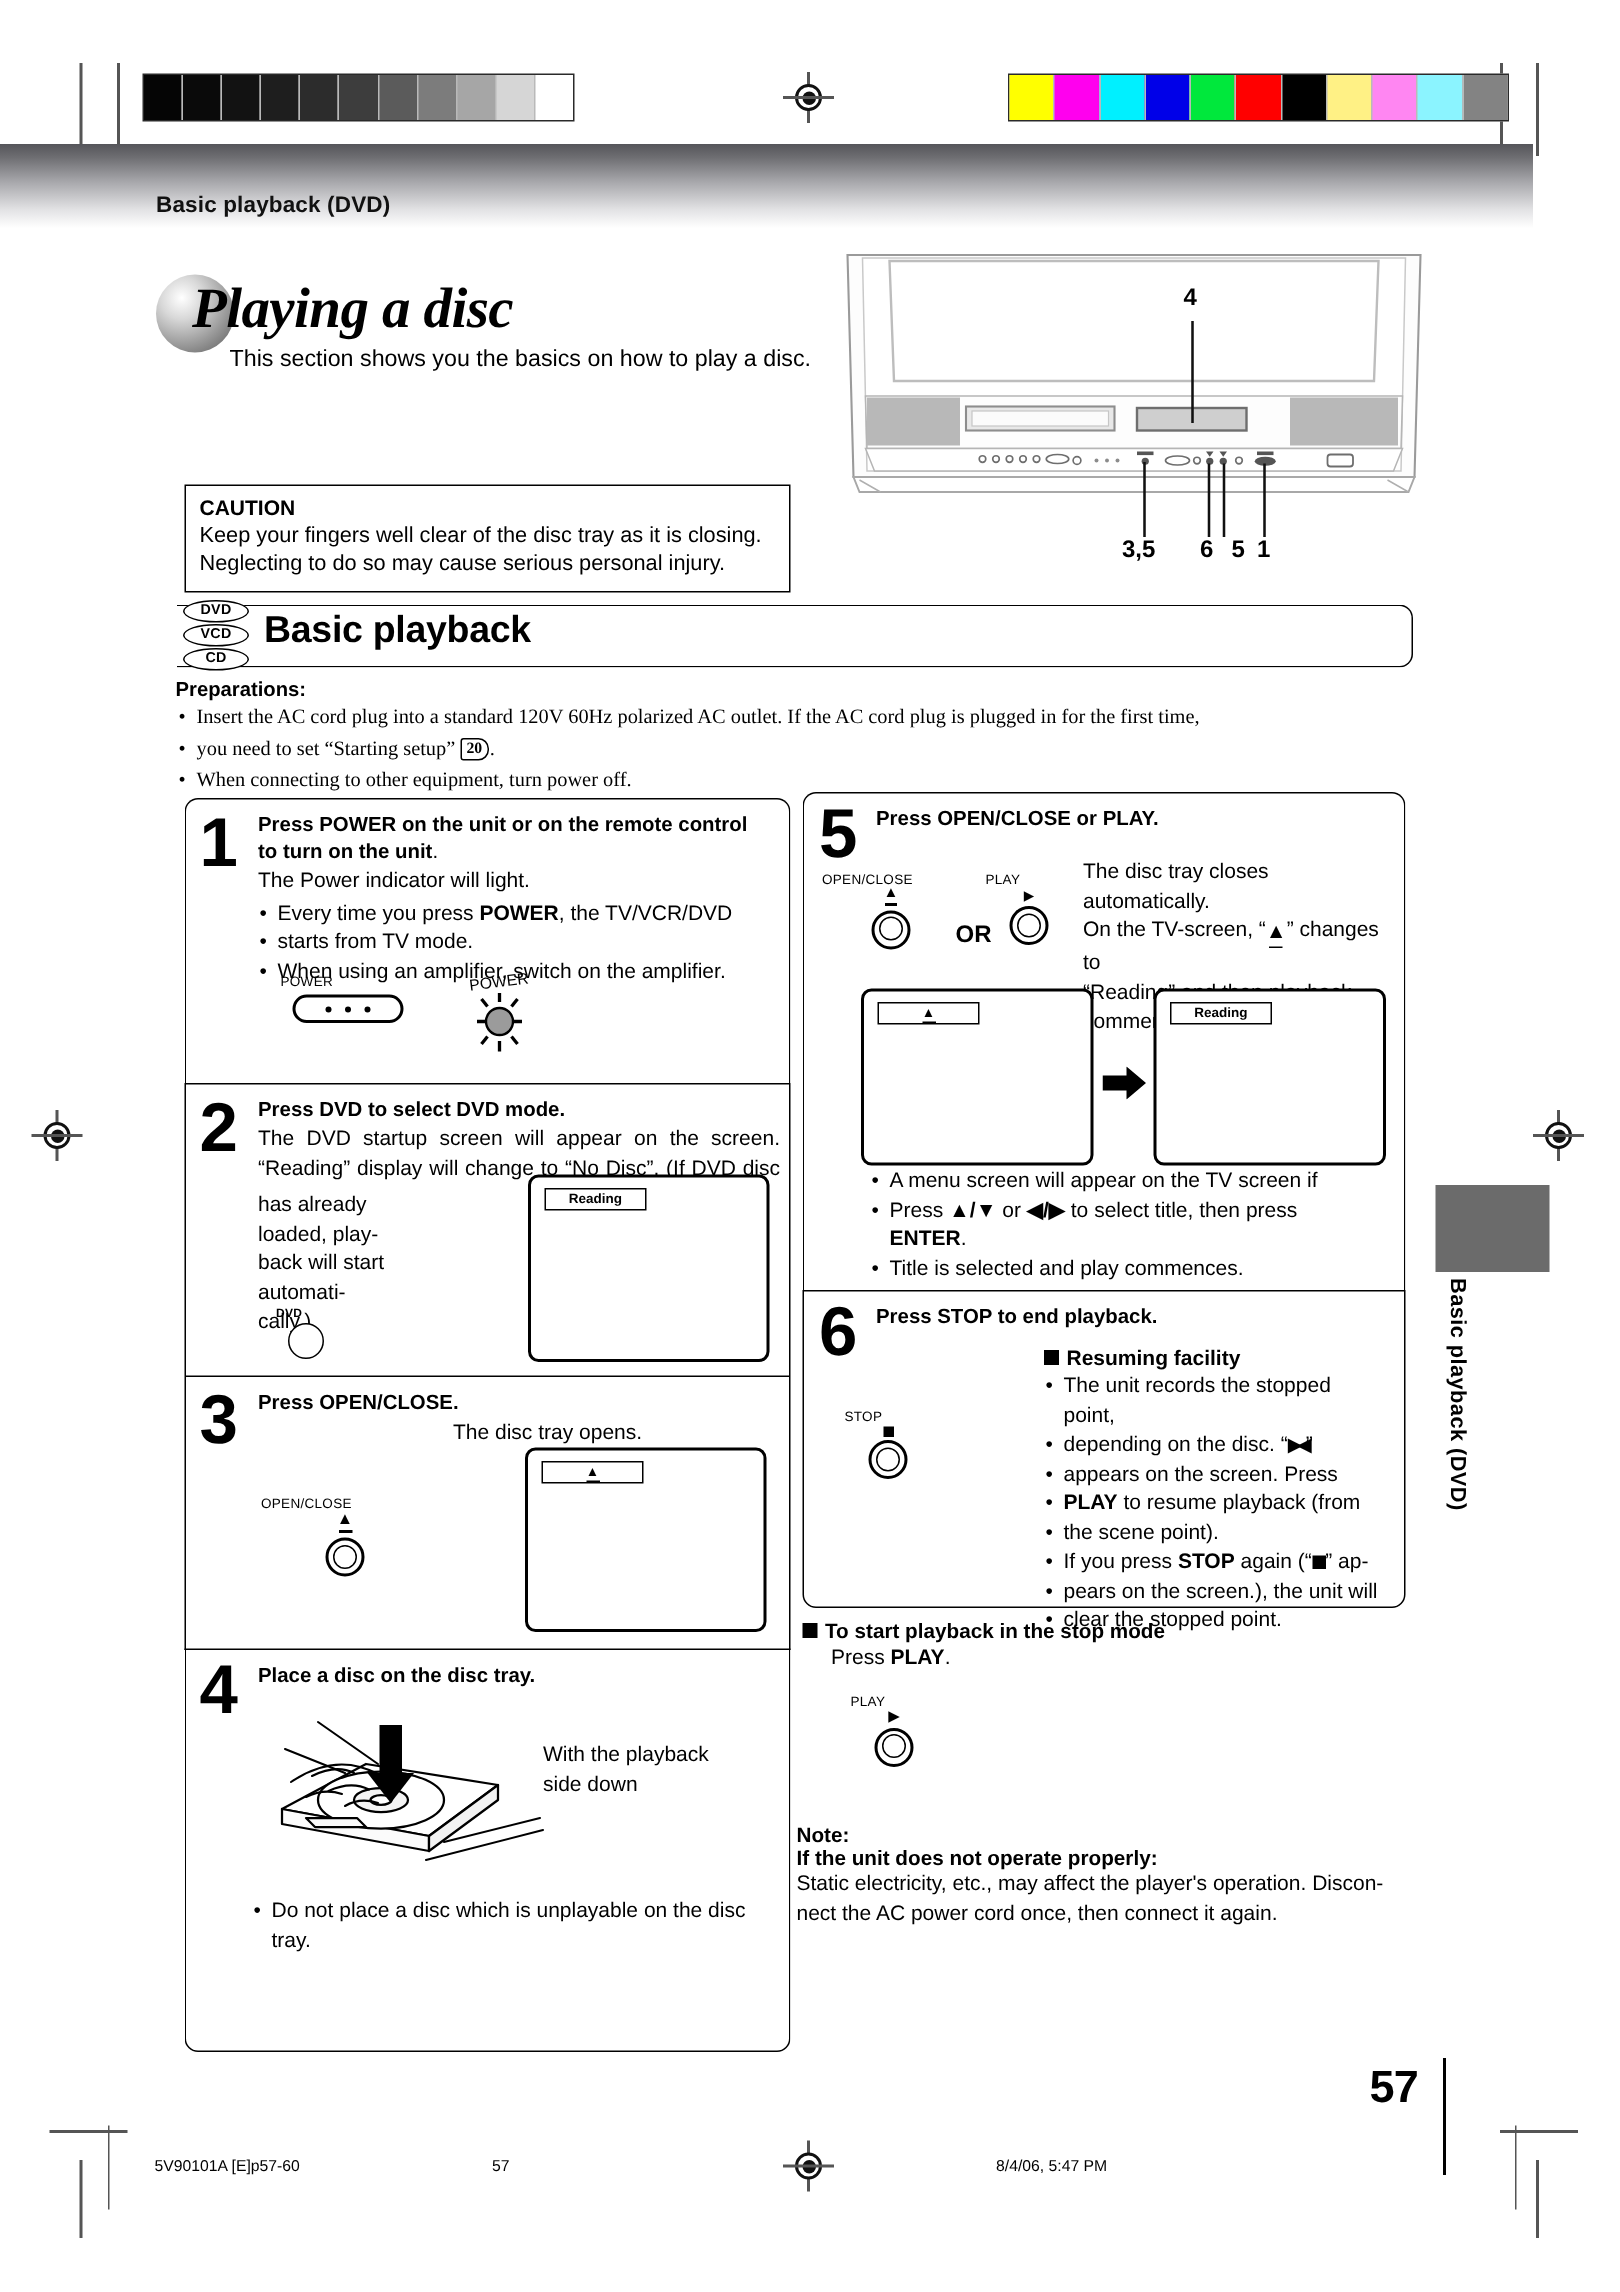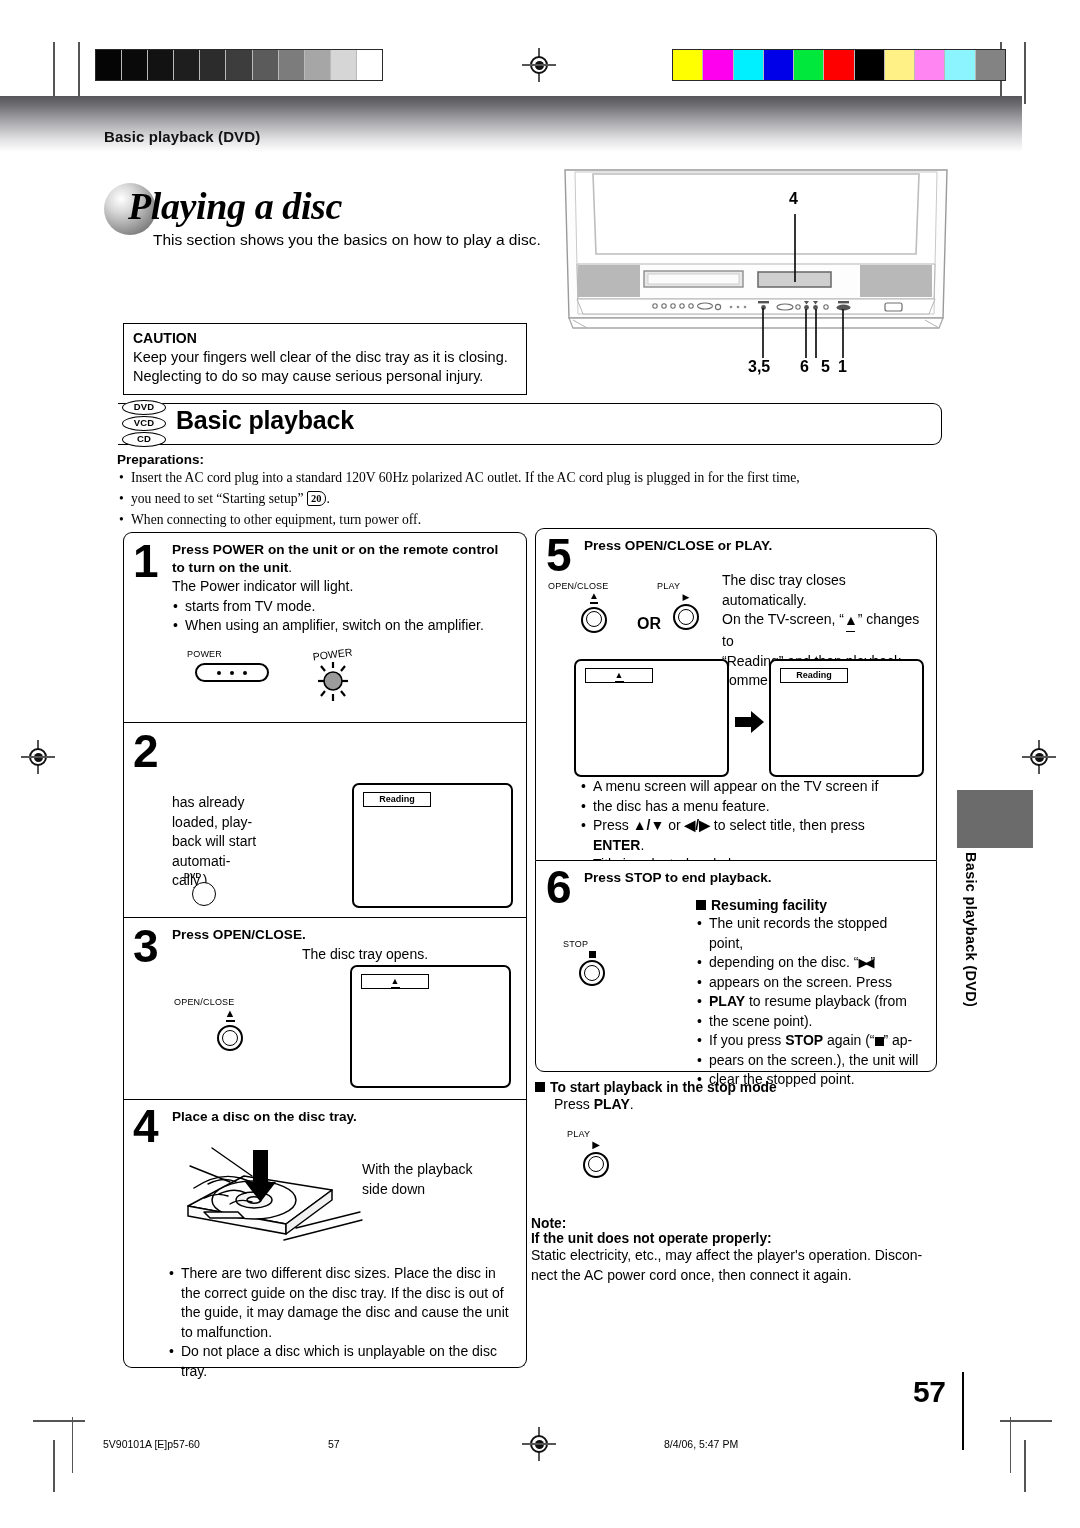--- a/index.html
+++ b/index.html
@@ -456,20 +456,23 @@
   </div>
 
   <div class="stepbox" style="left:123px;top:532px;width:404px;height:190px;border-radius:9px 9px 0 0;border-bottom:none;">
     <div class="stepnum" style="left:9px;top:8px;">1</div>
     <div style="position:absolute;left:48px;top:8px;width:345px;">
       <div class="stephead">Press POWER on the unit or on the remote control</div>
       <div class="stephead">
         <span>to turn on the unit</span><span style="font-weight:normal;">.</span>
       </div>
       <div class="steptext">The Power indicator will light.</div>
+      <div class="bullet" style="margin-top:2px;">
+        <span>Every time you press </span><b>POWER</b><span>, the TV/VCR/DVD</span>
+      </div>
       <div class="bullet" style="padding-left:13px;">
         <span>starts from TV mode.</span>
       </div>
       <div class="bullet">
         <span>When using an amplifier, switch on the amplifier.</span>
       </div>
     </div>
 
     <div style="position:absolute;left:63px;top:116px;text-align:center;width:90px;">
       <div class="btnlabel">POWER</div>
@@ -493,20 +496,25 @@
           <line x1="54" y1="21" x2="50" y2="26"></line>
           <line x1="30" y1="51" x2="34" y2="46"></line>
           <line x1="54" y1="51" x2="50" y2="46"></line>
         </g>
       </svg>
     </div>
   </div>
 
   <div class="stepbox" style="left:123px;top:722px;width:404px;height:196px;">
     <div class="stepnum" style="left:9px;top:8px;">2</div>
+    <div style="position:absolute;left:48px;top:8px;width:348px;">
+      <div class="stephead">Press DVD to select DVD mode.</div>
+      <div class="steptext just" style="text-align-last:justify;">The DVD startup screen will appear on the screen.</div>
+      <div class="steptext just" style="text-align-last:justify;">“Reading” display will change to “No Disc”. (If DVD disc</div>
+    </div>
     <div style="position:absolute;left:48px;top:70px;width:120px;">
       <div class="steptext">has already loaded, play-</div>
       <div class="steptext">back will start automati-</div>
       <div class="steptext">cally.)</div>
     </div>
 
     <div style="position:absolute;left:60px;top:148px;text-align:center;width:40px;">
       <div class="btnlabel" style="font-size:8px;font-weight:bold;">DVD</div>
       <div class="dvdcircle" style="margin:2px auto 0;"></div>
     </div>
@@ -566,21 +574,20 @@
           <rect x="79" y="18" width="15" height="34"></rect>
           <polygon points="71,50 102,50 86.5,70"></polygon>
         </g>
       </svg>
     </div>
     <div style="position:absolute;left:238px;top:60px;">
       <div class="steptext">With the playback</div>
       <div class="steptext">side down</div>
     </div>
     <div style="position:absolute;left:44px;top:164px;width:350px;">
-      <div class="bullet">There are two different disc sizes. Place the disc in the correct guide on the disc tray. If the disc is out of the guide, it may damage the disc and cause the unit to malfunction.</div>
       <div class="bullet" style="margin-top:0;">Do not place a disc which is unplayable on the disc tray.</div>
     </div>
   </div>
 
   <div class="stepbox" style="left:535px;top:528px;width:402px;height:332px;border-radius:9px 9px 0 0;border-bottom:none;">
     <div class="stepnum" style="left:10px;top:6px;">5</div>
     <div class="stephead" style="position:absolute;left:48px;top:8px;">Press OPEN/CLOSE or PLAY.</div>
 
     <div style="position:absolute;left:12px;top:52px;text-align:center;width:92px;">
       <div class="btnlabel">OPEN/CLOSE</div>
@@ -613,21 +620,20 @@
       <svg width="30" height="22" viewBox="0 0 30 22">
         <polygon points="0,6 16,6 16,0 29,11 16,22 16,16 0,16" fill="#000"></polygon>
       </svg>
     </div>
     <div class="tvscreen" style="position:absolute;left:233px;top:130px;width:155px;height:118px;">
       <div class="osd">Reading</div>
     </div>
 
     <div style="position:absolute;left:44px;top:248px;width:340px;">
       <div class="bullet">A menu screen will appear on the TV screen if</div>
-      <div class="bullet" style="padding-left:13px;">the disc has a menu feature.</div>
       <div class="bullet" style="padding-left:13px;">
         <span>Press </span><b>▲/▼</b><span> or </span><b>◀/▶</b><span> to select title, then press </span><b>ENTER</b><span>.</span>
       </div>
       <div class="bullet" style="padding-left:13px;">Title is selected and play commences.</div>
     </div>
   </div>
 
   <div class="stepbox" style="left:535px;top:860px;width:402px;height:212px;border-radius:0 0 9px 9px;">
     <div class="stepnum" style="left:10px;top:6px;">6</div>
     <div class="stephead" style="position:absolute;left:48px;top:8px;">Press STOP to end playback.</div>

